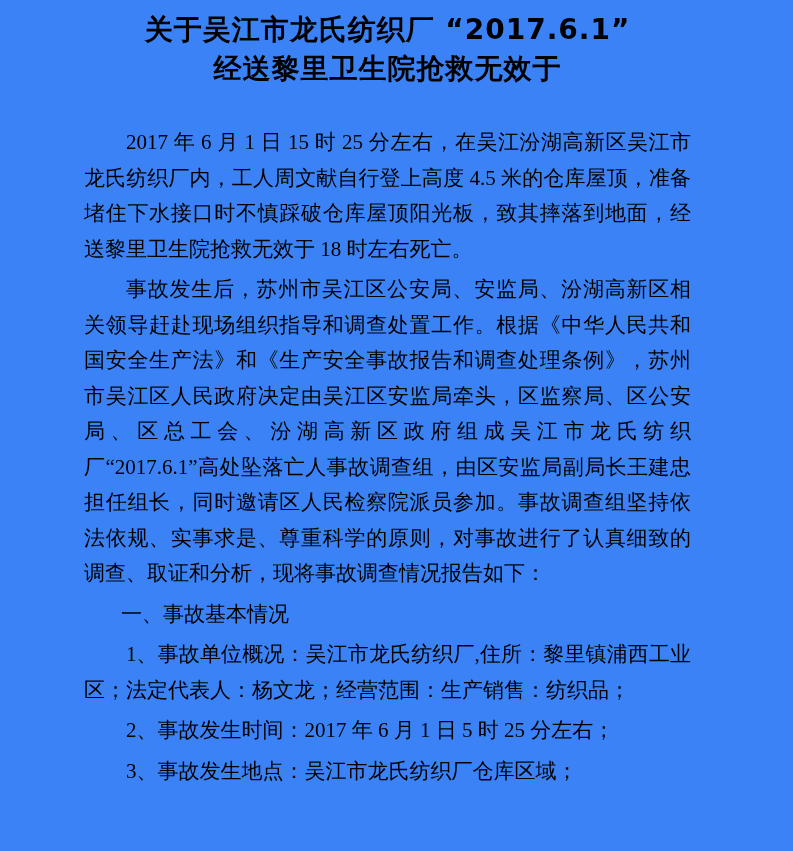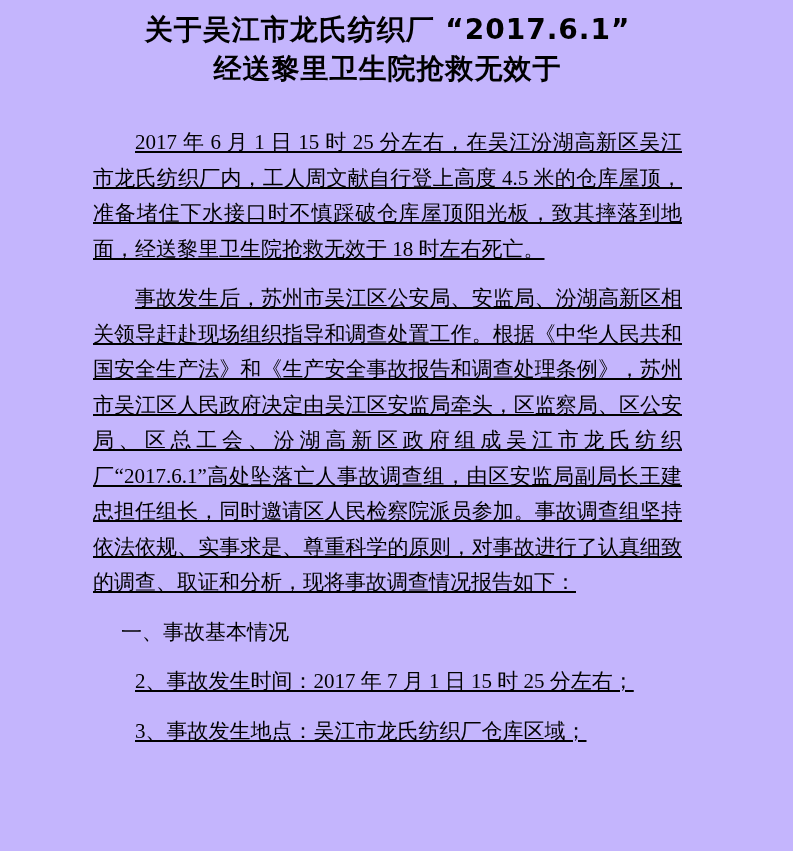--- a/index.html
+++ b/index.html
@@ -9,21 +9,21 @@
   }
   body {
     width: 793px;
     height: 851px;
     overflow: hidden;
   }
   .page {
     box-sizing: border-box;
     width: 793px;
     height: 851px;
-    background: #c4b5fd;
+    background: #3b82f6;
     color: #000000;
     padding: 10px 97px 0 79px;
     font-family: "Liberation Serif", "DejaVu Serif", serif;
   }
   .doc-title {
     margin: 0;
     font-family: "DejaVu Sans", "Liberation Sans", sans-serif;
     font-weight: bold;
     font-size: 28px;
     line-height: 39px;
@@ -35,23 +35,22 @@
     white-space: nowrap;
   }
   .doc-body {
     margin-top: 37px;
     font-size: 21px;
     line-height: 35.5px;
     text-align: justify;
     text-justify: inter-character;
   }
   .doc-body p {
-    margin: 14px;
+    margin: 5px;
     text-indent: 2em;
-    text-decoration: underline;
   }
   .doc-body h2.section-heading {
     margin: 0;
     font-size: 21px;
     line-height: 35.5px;
     font-weight: normal;
     text-indent: 2em;
     text-align: left;
   }
 </style>
@@ -66,21 +65,22 @@
   </h1>
 
   <div class="doc-body">
 
     <p>2017 年 6 月 1 日 15 时 25 分左右，在吴江汾湖高新区吴江市龙氏纺织厂内，工人周文献自行登上高度 4.5 米的仓库屋顶，准备堵住下水接口时不慎踩破仓库屋顶阳光板，致其摔落到地面，经送黎里卫生院抢救无效于 18 时左右死亡。</p>
 
     <p>事故发生后，苏州市吴江区公安局、安监局、汾湖高新区相关领导赶赴现场组织指导和调查处置工作。根据《中华人民共和国安全生产法》和《生产安全事故报告和调查处理条例》，苏州市吴江区人民政府决定由吴江区安监局牵头，区监察局、区公安局、区总工会、汾湖高新区政府组成吴江市龙氏纺织厂“2017.6.1”高处坠落亡人事故调查组，由区安监局副局长王建忠担任组长，同时邀请区人民检察院派员参加。事故调查组坚持依法依规、实事求是、尊重科学的原则，对事故进行了认真细致的调查、取证和分析，现将事故调查情况报告如下：</p>
 
     <h2 class="section-heading">一、事故基本情况</h2>
 
+    <p>1、事故单位概况：吴江市龙氏纺织厂,住所：黎里镇浦西工业区；法定代表人：杨文龙；经营范围：生产销售：纺织品；</p>
 
-    <p>2、事故发生时间：2017 年 7 月 1 日 15 时 25 分左右；</p>
+    <p>2、事故发生时间：2017 年 6 月 1 日 5 时 25 分左右；</p>
 
     <p>3、事故发生地点：吴江市龙氏纺织厂仓库区域；</p>
 
 
   </div>
 
 </div>
 
 </body></html>

